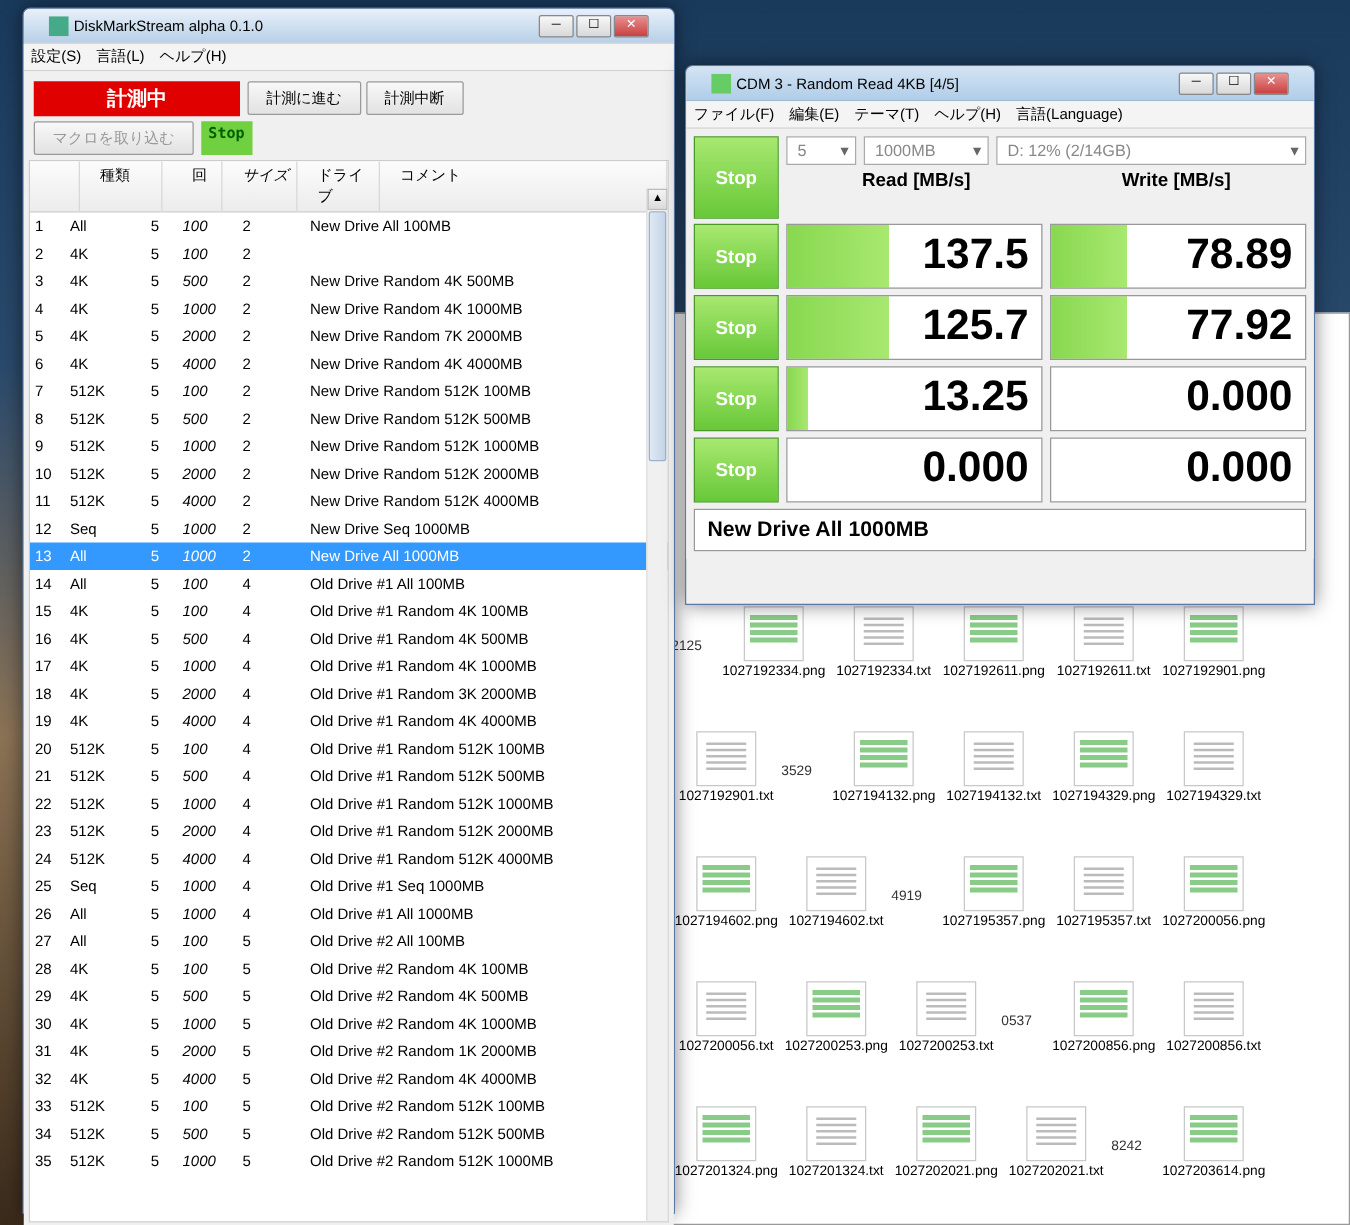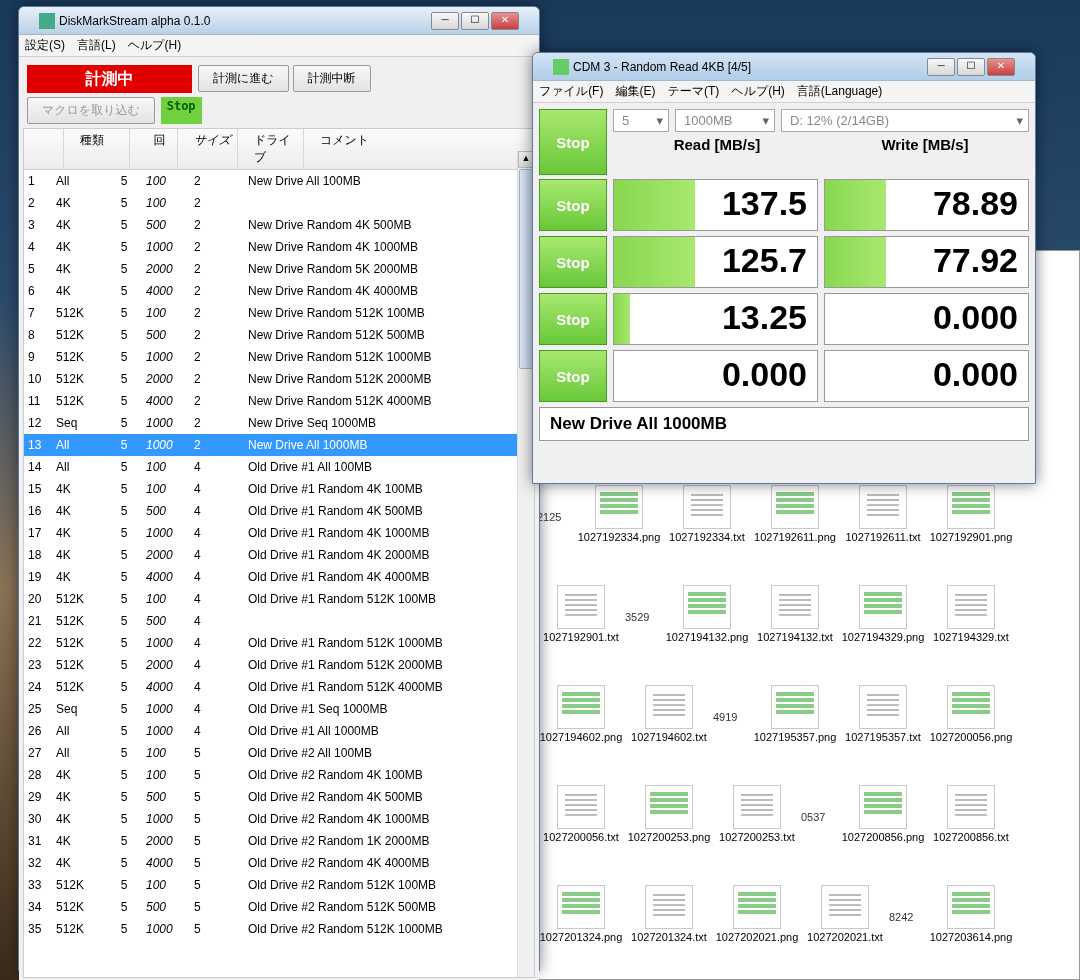--- a/index.html
+++ b/index.html
@@ -85,21 +85,21 @@
 .trow > div { padding: 2px 4px; }
 .trow.sel { background: #3399ff; color: #fff; }
 .scrollbar-v {
   position: absolute; right: 0; top: 22px; bottom: 0; width: 17px;
   background: #f0f0f0; border-left: 1px solid #ddd;
 }
 .scroll-arrow { height: 17px; background: linear-gradient(#f4f4f4,#dcdcdc); border: 1px solid #bbb; text-align: center; line-height: 13px; font-size: 9px; cursor: pointer; }
 .scroll-thumb { position: absolute; left: 1px; right: 1px; top: 18px; height: 200px; background: linear-gradient(to right, #e0e8f4, #c4d4e8); border: 1px solid #99b3cc; border-radius: 2px; cursor: pointer; }
 
 
-#win-cdm { left: 532px; top: 52px; width: 504px; height: 432px; }
+#win-cdm { left: 548px; top: 52px; width: 504px; height: 432px; }
 #win-cdm .titlebar { background: linear-gradient(#d4e4f4, #b0cde8); }
 .cdm-body { padding: 6px; background: #f0f0f0; }
 .cdm-top-row { display: flex; gap: 6px; margin-bottom: 4px; align-items: stretch; }
 .cdm-dropdown {
   background: #fff; border: 1px solid #aaa; padding: 3px 20px 3px 8px;
   font-size: 13px; color: #888; position: relative; cursor: pointer;
 }
 .cdm-dropdown::after { content: "▾"; position: absolute; right: 5px; color: #666; }
 .cdm-big-btn {
   width: 68px; background: linear-gradient(#a8e870, #68c838);
@@ -331,21 +331,21 @@
             <div class="col-size">1000</div>
             <div class="col-drive">2</div>
             <div class="col-comment">New Drive Random 4K 1000MB</div>
           </div>
           <div class="trow">
             <div class="col-n">5</div>
             <div class="col-type">4K</div>
             <div class="col-cnt">5</div>
             <div class="col-size">2000</div>
             <div class="col-drive">2</div>
-            <div class="col-comment">New Drive Random 5K 2000MB</div>
+            <div class="col-comment">New Drive Random 7K 2000MB</div>
           </div>
           <div class="trow">
             <div class="col-n">6</div>
             <div class="col-type">4K</div>
             <div class="col-cnt">5</div>
             <div class="col-size">4000</div>
             <div class="col-drive">2</div>
             <div class="col-comment">New Drive Random 4K 4000MB</div>
           </div>
           <div class="trow">
@@ -435,21 +435,21 @@
             <div class="col-size">1000</div>
             <div class="col-drive">4</div>
             <div class="col-comment">Old Drive #1 Random 4K 1000MB</div>
           </div>
           <div class="trow">
             <div class="col-n">18</div>
             <div class="col-type">4K</div>
             <div class="col-cnt">5</div>
             <div class="col-size">2000</div>
             <div class="col-drive">4</div>
-            <div class="col-comment">Old Drive #1 Random 4K 2000MB</div>
+            <div class="col-comment">Old Drive #1 Random 3K 2000MB</div>
           </div>
           <div class="trow">
             <div class="col-n">19</div>
             <div class="col-type">4K</div>
             <div class="col-cnt">5</div>
             <div class="col-size">4000</div>
             <div class="col-drive">4</div>
             <div class="col-comment">Old Drive #1 Random 4K 4000MB</div>
           </div>
           <div class="trow">
@@ -459,20 +459,21 @@
             <div class="col-size">100</div>
             <div class="col-drive">4</div>
             <div class="col-comment">Old Drive #1 Random 512K 100MB</div>
           </div>
           <div class="trow">
             <div class="col-n">21</div>
             <div class="col-type">512K</div>
             <div class="col-cnt">5</div>
             <div class="col-size">500</div>
             <div class="col-drive">4</div>
+            <div class="col-comment">Old Drive #1 Random 512K 500MB</div>
           </div>
           <div class="trow">
             <div class="col-n">22</div>
             <div class="col-type">512K</div>
             <div class="col-cnt">5</div>
             <div class="col-size">1000</div>
             <div class="col-drive">4</div>
             <div class="col-comment">Old Drive #1 Random 512K 1000MB</div>
           </div>
           <div class="trow">

